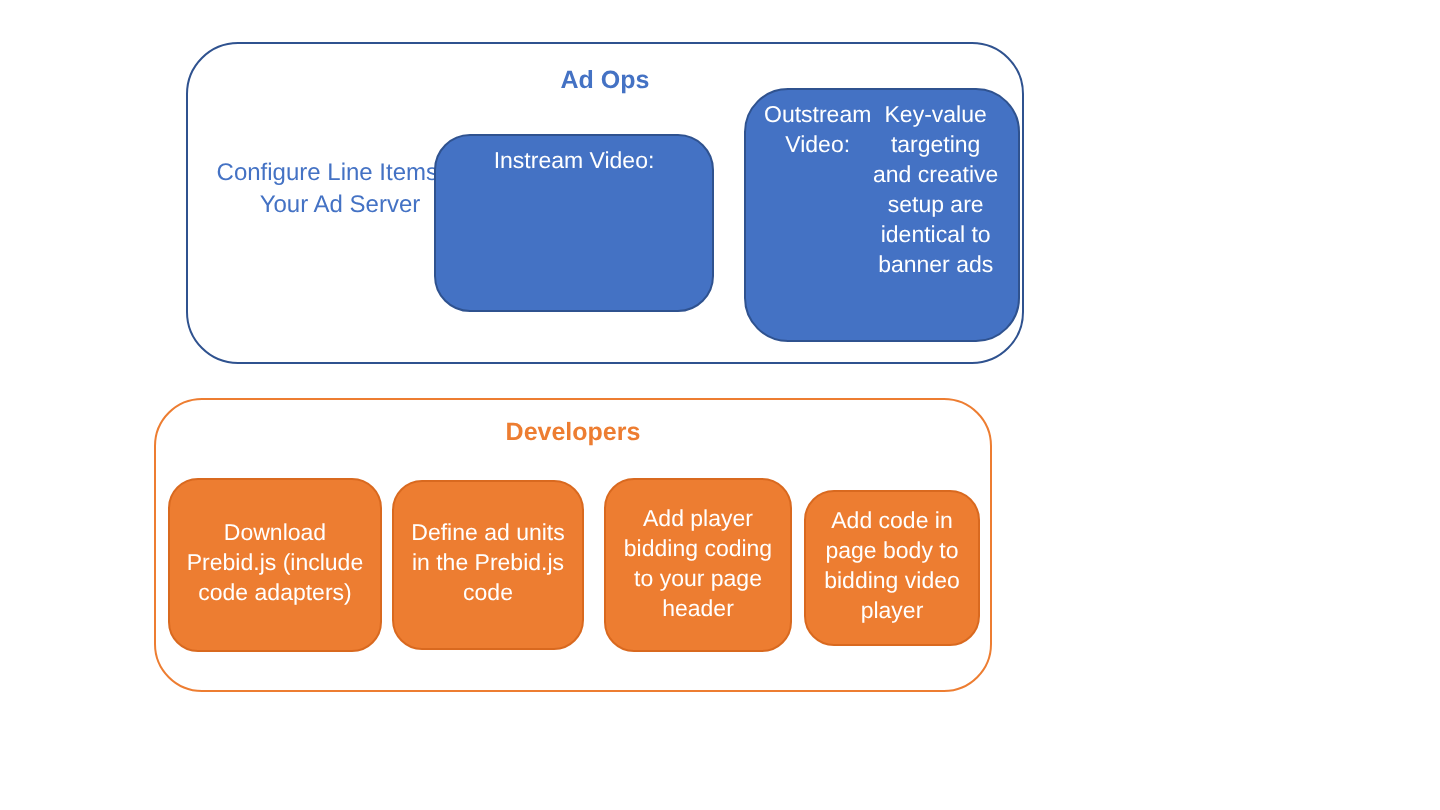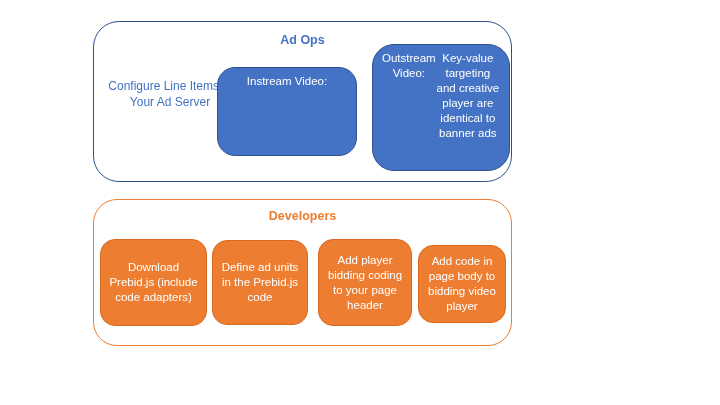--- a/index.html
+++ b/index.html
@@ -21,21 +21,21 @@
     background: #ffffff;
     box-sizing: border-box;
   }
   .band.adops {
     left: 93px; top: 21px;
     width: 419px; height: 161px;
     border: 1.6px solid var(--blue-border, #2E5597);
     border-radius: 26px;
   }
   .band.devs {
-    left: 93px; top: 199px;
+    left: 77px; top: 199px;
     width: 419px; height: 147px;
     border: 1.6px solid var(--orange, #ED7D31);
     border-radius: 24px;
   }
   .band-title {
     position: absolute;
     left: 0; right: 0;
     text-align: center;
     font-weight: bold;
     font-size: 12.5px;
@@ -103,21 +103,21 @@
     <div class="band-title">Ad Ops</div>
 
     <div class="note">Configure Line Items in Your Ad Server</div>
 
     <div class="bluebox instream">
       <div class="box-title">Instream Video:</div>
     </div>
 
     <div class="bluebox outstream">
       <div class="box-title">Outstream Video:</div>
-      <div class="box-body">Key-value targeting and creative player are identical to banner ads</div>
+      <div class="box-body">Key-value targeting and creative setup are identical to banner ads</div>
     </div>
   </div>
 
   <div class="band devs">
     <div class="band-title">Developers</div>
 
     <div class="step s0">
       <span>Download Prebid.js (include code adapters)</span>
     </div>
     <div class="step s1">

